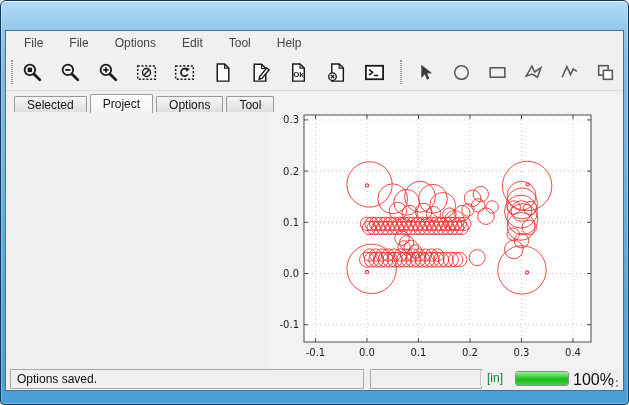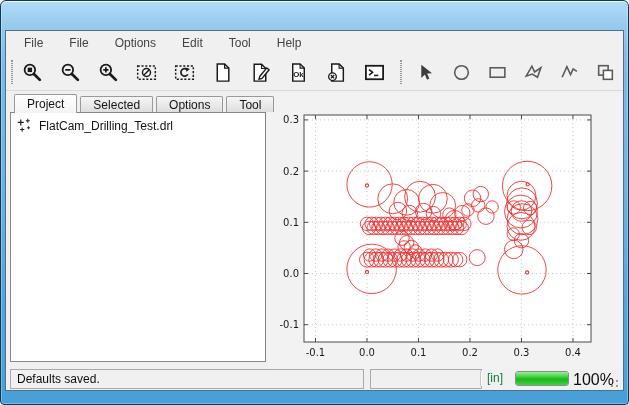--- a/index.html
+++ b/index.html
@@ -193,37 +193,26 @@
               <svg viewBox="0 0 20 20">
                 <rect x="4.5" y="3.5" width="9" height="9" fill="none" stroke="#5a5a5a" stroke-width="1.5"></rect>
                 <rect x="11.5" y="11.5" width="5.2" height="5.2" fill="#5a5a5a"></rect>
                 <rect x="3" y="12.5" width="4" height="4" fill="none" stroke="#5a5a5a" stroke-width="1.2"></rect>
               </svg>
             </div>
           </div>
       </div>
 
       <div class="tabbar">
+          <div class="tab">Selected</div>
           <div class="tab active">Project</div>
-          <div class="tab">Selected</div>
           <div class="tab">Options</div>
           <div class="tab">Tool</div>
         </div>
 
-      <div class="tree">
-          <div class="tree-item">
-            <svg viewBox="0 0 16 16">
-              <path d="M4 1.5 V8 M0.8 4.7 H7.2" stroke="#1f1f1f" stroke-width="1.3"></path>
-              <path d="M11.5 0.8 V5 M9.4 2.9 H13.6" stroke="#1f1f1f" stroke-width="1.1"></path>
-              <path d="M5.5 10 V14.6 M3.2 12.3 H7.8" stroke="#1f1f1f" stroke-width="1.1"></path>
-              <path d="M12.3 8.8 V12 M10.7 10.4 H13.9" stroke="#1f1f1f" stroke-width="1"></path>
-            </svg>
-            <span>FlatCam_Drilling_Test.drl</span>
-          </div>
-        </div>
 
       <div class="figure">
         <svg id="plot-svg" width="354" height="276">
             <rect x="36" y="22" width="287" height="227" fill="#ffffff"></rect>
             <line x1="47.48411986362821" y1="22" x2="47.48411986362821" y2="249" stroke="#c9c9c9" stroke-width="1" stroke-dasharray="1,3"></line>
             <line x1="98.98241521622106" y1="22" x2="98.98241521622106" y2="249" stroke="#c9c9c9" stroke-width="1" stroke-dasharray="1,3"></line>
             <line x1="150.48071056881392" y1="22" x2="150.48071056881392" y2="249" stroke="#c9c9c9" stroke-width="1" stroke-dasharray="1,3"></line>
             <line x1="201.97900592140678" y1="22" x2="201.97900592140678" y2="249" stroke="#c9c9c9" stroke-width="1" stroke-dasharray="1,3"></line>
             <line x1="253.47730127399964" y1="22" x2="253.47730127399964" y2="249" stroke="#c9c9c9" stroke-width="1" stroke-dasharray="1,3"></line>
             <line x1="304.9755966265925" y1="22" x2="304.9755966265925" y2="249" stroke="#c9c9c9" stroke-width="1" stroke-dasharray="1,3"></line>
@@ -384,21 +373,21 @@
             <text x="31" y="235.19598556608028" text-anchor="end" font-size="10" fill="#1a1a1a" font-family="DejaVu Sans, Liberation Sans, sans-serif">-0.1</text>
             <text x="31" y="184.00067658998645" text-anchor="end" font-size="10" fill="#1a1a1a" font-family="DejaVu Sans, Liberation Sans, sans-serif">0.0</text>
             <text x="31" y="132.80536761389266" text-anchor="end" font-size="10" fill="#1a1a1a" font-family="DejaVu Sans, Liberation Sans, sans-serif">0.1</text>
             <text x="31" y="81.61005863779882" text-anchor="end" font-size="10" fill="#1a1a1a" font-family="DejaVu Sans, Liberation Sans, sans-serif">0.2</text>
             <text x="31" y="30.414749661705006" text-anchor="end" font-size="10" fill="#1a1a1a" font-family="DejaVu Sans, Liberation Sans, sans-serif">0.3</text>
           </svg>
       </div>
 
       <div class="statusbar">
         <div class="sb-panel" style="left:4px;width:354px;">
-          <span>Defaults saved.</span>
+          <span>Options saved.</span>
         </div>
         <div class="sb-panel" style="left:364px;width:112px;">
           <span></span>
         </div>
         <div class="sb-sep"></div>
         <span class="sb-units">[in]</span>
         <div class="sb-progress">
           <div class="sb-progress-fill" id="progress-fill" style="width: 100%;"></div>
         </div>
         <span class="sb-pct">100%</span>

